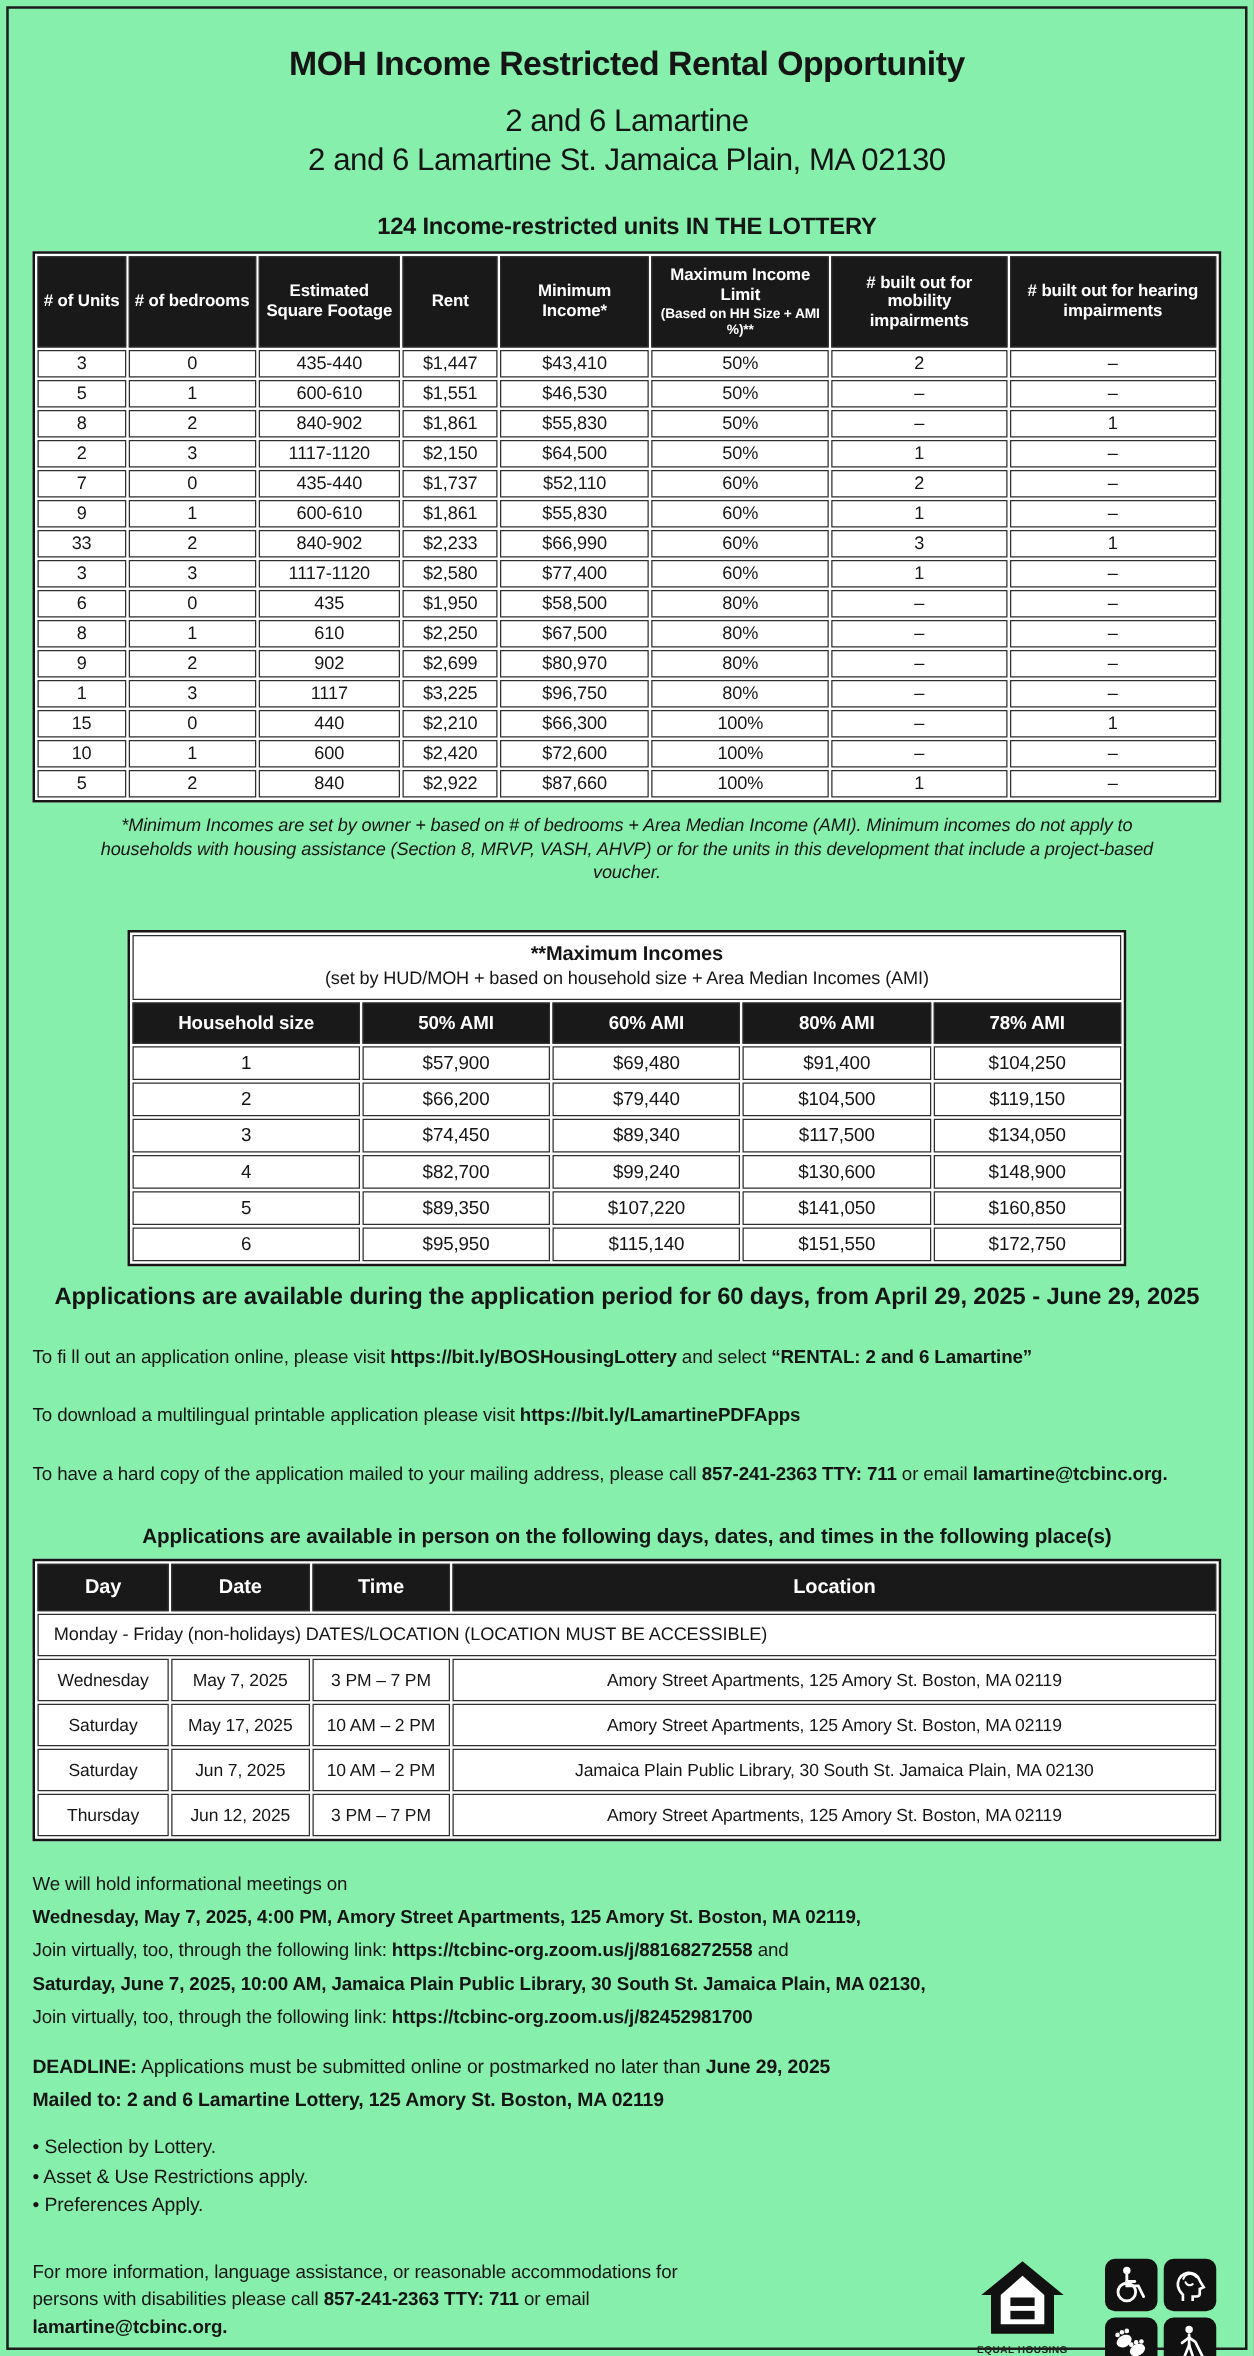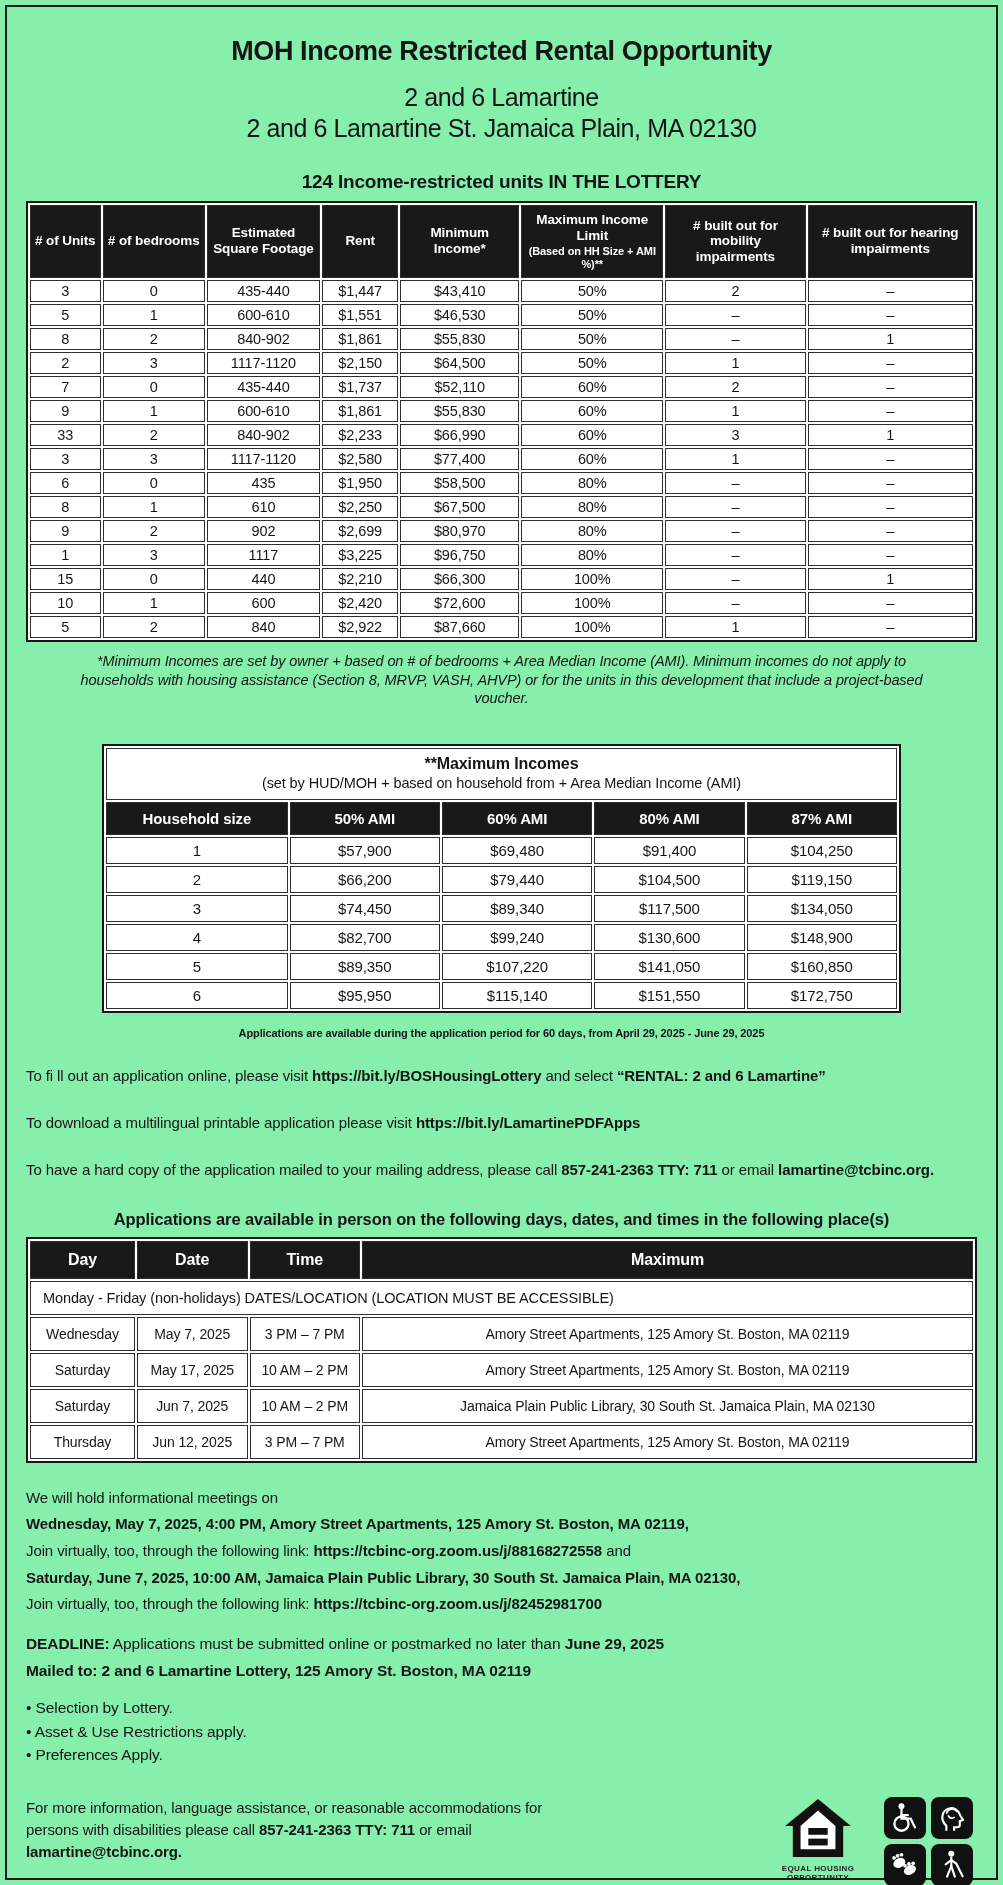--- a/index.html
+++ b/index.html
@@ -27,21 +27,21 @@
 
   .footnote { font-style:italic; font-size:14.5px; text-align:center; max-width:880px; margin:10px auto 0; line-height:1.3; }
 
   .maxinc-wrap { width:84%; margin:36px auto 0; }
   .maxinc .titlecell { background:#fff; padding:6px 4px 8px; }
   .maxinc .titlecell .t1 { display:block; font-weight:700; font-size:16px; }
   .maxinc .titlecell .t2 { display:block; font-size:14.5px; margin-top:2px; }
   .maxinc th { font-size:15px; padding:7px 4px; }
   .maxinc td { font-size:15px; padding:4px; }
 
-  .avail { font-weight:700; font-size:11px; text-align:center; margin:14px 0 0; }
+  .avail { font-weight:700; font-size:19px; text-align:center; margin:14px 0 0; }
 
   .para { font-size:15px; margin:28px 0 0; line-height:1.25; }
   .para b, .rich b { font-weight:700; }
 
   .inperson-h { font-size:16.5px; font-weight:700; text-align:center; margin:30px 0 8px; }
   .sched th { font-size:16px; padding:9px 4px; }
   .sched td { font-size:14px; padding:8px 4px; }
   .sched .notecell { text-align:left; font-size:14.5px; padding:8px 12px; }
 
   .meetings { margin-top:22px; font-size:15px; line-height:1.78; }
@@ -259,29 +259,29 @@
           <col style="width:23.2%">
             <col style="width:19.2%">
             <col style="width:19.2%">
             <col style="width:19.2%">
             <col style="width:19.2%">
         </colgroup>
         <thead>
           <tr data-name="max-income-title-row">
             <td class="titlecell" colspan="5" data-name="max-income-title-cell">
               <span class="t1" data-name="max-income-title">**Maximum Incomes</span>
-              <span class="t2" data-name="max-income-subtitle">(set by HUD/MOH + based on household from + Area Median Income (AMI)</span>
+              <span class="t2" data-name="max-income-subtitle">(set by HUD/MOH + based on household size + Area Median Incomes (AMI)</span>
             </td>
           </tr>
           <tr data-name="max-income-header-row">
             <th data-name="header-household-size">Household size</th>
             <th data-name="header-50-ami">50% AMI</th>
             <th data-name="header-60-ami">60% AMI</th>
             <th data-name="header-80-ami">80% AMI</th>
-            <th data-name="header-100-ami">87% AMI</th>
+            <th data-name="header-100-ami">78% AMI</th>
           </tr>
         </thead>
         <tbody data-name="max-income-table-body">
             <tr data-name="table-row">
               <td data-name="table-cell">1</td>
               <td data-name="table-cell">$57,900</td>
               <td data-name="table-cell">$69,480</td>
               <td data-name="table-cell">$91,400</td>
               <td data-name="table-cell">$104,250</td>
             </tr>
@@ -337,21 +337,21 @@
         <col style="width:11.2%">
           <col style="width:11.8%">
           <col style="width:11.8%">
           <col style="width:65.2%">
       </colgroup>
       <thead>
         <tr data-name="schedule-header-row">
           <th data-name="header-day">Day</th>
           <th data-name="header-date">Date</th>
           <th data-name="header-time">Time</th>
-          <th data-name="header-location">Maximum</th>
+          <th data-name="header-location">Location</th>
         </tr>
         <tr data-name="schedule-note-row">
           <td class="notecell" colspan="4" data-name="schedule-note">Monday - Friday (non-holidays) DATES/LOCATION (LOCATION MUST BE ACCESSIBLE)</td>
         </tr>
       </thead>
       <tbody data-name="schedule-table-body">
           <tr data-name="table-row">
             <td data-name="table-cell">Wednesday</td>
             <td data-name="table-cell">May 7, 2025</td>
             <td data-name="table-cell">3 PM – 7 PM</td>

